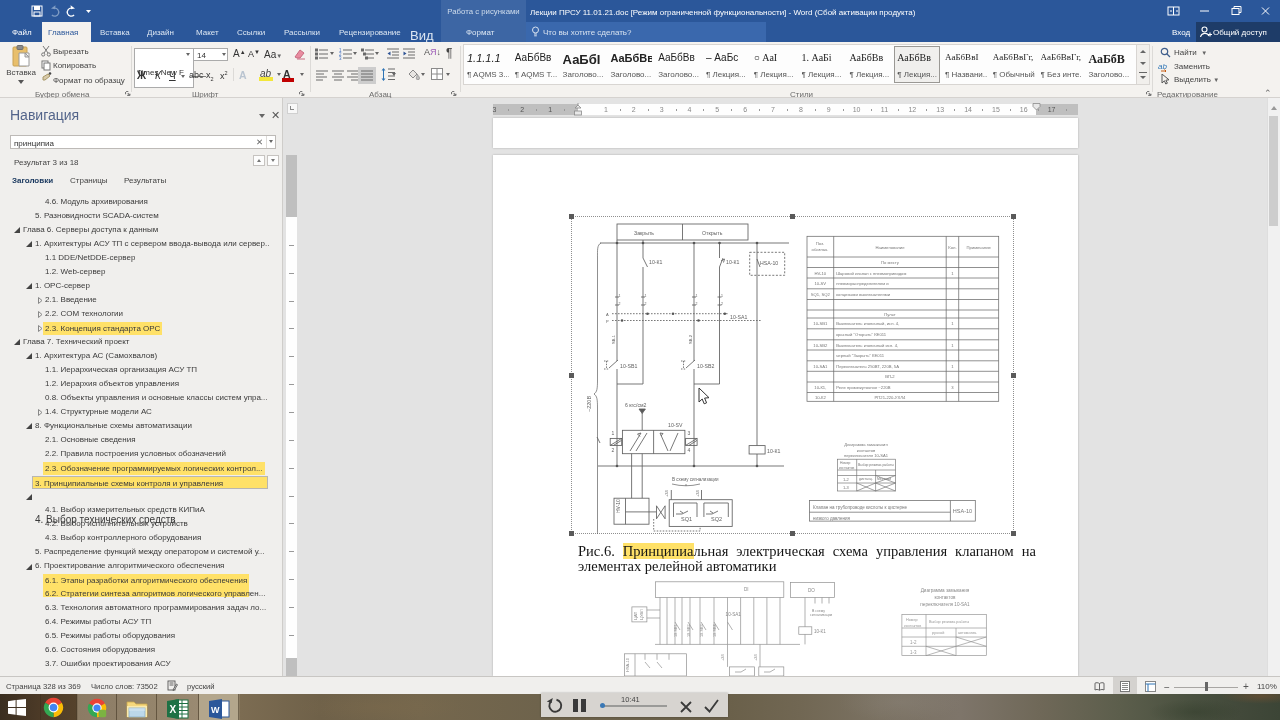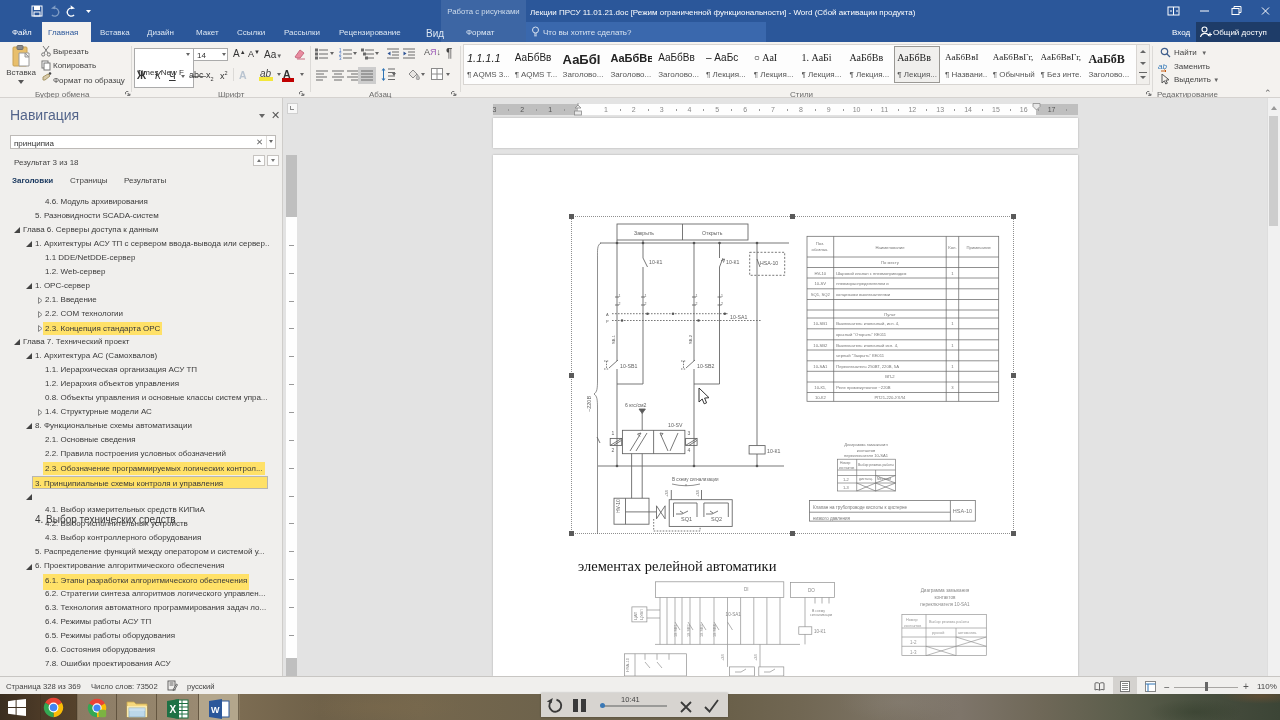--- a/index.html
+++ b/index.html
@@ -45,21 +45,21 @@
     <div class="ab" style="left:526px;top:22px;width:240px;height:20px;background:#3a68ad"></div>
     <div class="ab" style="left:42px;top:22px;width:49px;height:20px;background:#f4f2ef"></div>
     <div class="ab nw" style="left:12px;top:28px;font-size:8px;color:#fff">Файл</div>
     <div class="ab nw" style="left:48px;top:28px;font-size:8px;color:#2b579a">Главная</div>
     <div class="ab nw" style="left:100px;top:28px;font-size:8px;color:#dce6f2">Вставка</div>
     <div class="ab nw" style="left:147px;top:28px;font-size:8px;color:#dce6f2">Дизайн</div>
     <div class="ab nw" style="left:196px;top:28px;font-size:8px;color:#dce6f2">Макет</div>
     <div class="ab nw" style="left:237px;top:28px;font-size:8px;color:#dce6f2">Ссылки</div>
     <div class="ab nw" style="left:284px;top:28px;font-size:8px;color:#dce6f2">Рассылки</div>
     <div class="ab nw" style="left:339px;top:28px;font-size:8px;color:#dce6f2">Рецензирование</div>
-    <div class="ab nw" style="left:426px;top:28px;font-size:10px;color:#dce6f2">Вид</div>
+    <div class="ab nw" style="left:410px;top:28px;font-size:13px;color:#dce6f2">Вид</div>
     <div class="ab nw" style="left:466px;top:28px;font-size:8px;color:#dce6f2">Формат</div>
     <svg class="ab" style="left:531px;top:26px" width="9" height="12" viewBox="0 0 9 12">
       <g stroke="#d8e2ef" fill="none" stroke-width="1">
         <circle cx="4.5" cy="4" r="3"></circle>
         <path d="M3 8 h3 M3.2 9.8 h2.6"></path>
       </g>
     </svg>
     <div class="ab nw" style="left:543px;top:28px;font-size:8px;color:#d8e2ef">Что вы хотите сделать?</div>
     <div class="ab nw" style="left:1172px;top:28px;font-size:8px;color:#fff">Вход</div>
     <div class="ab" style="left:1196px;top:22px;width:84px;height:20px;background:#1e3c68"></div>
@@ -118,21 +118,21 @@
     <div class="ab nw" style="left:220px;top:69.5px;font-size:9px;font-weight:normal;color:#333">x<sup style="font-size:5.5px">2</sup></div>
     <div class="ab" style="left:181px;top:75px;width:0;height:0;border-left:2.5px solid transparent;border-right:2.5px solid transparent;border-top:3px solid #666"></div>
     <div class="ab" style="left:233px;top:68px;width:1px;height:13px;background:#dcdad7"></div>
     <div class="ab nw" style="left:239px;top:69px;font-size:10.5px;color:#b9c4d0;font-weight:bold">А</div>
     <div class="ab nw" style="left:260px;top:68px;font-size:10px;color:#444;font-style:italic">ab</div>
     <div class="ab" style="left:259px;top:77px;width:14px;height:4px;background:#f3e73a"></div>
     <div class="ab nw" style="left:283px;top:68px;font-size:10.5px;color:#333;font-weight:bold">А</div>
     <div class="ab" style="left:282px;top:78px;width:12px;height:3.5px;background:#c00000"></div>
     <div class="ab" style="left:277px;top:73px;width:0;height:0;border-left:2.5px solid transparent;border-right:2.5px solid transparent;border-top:3px solid #666"></div>
     <div class="ab" style="left:300px;top:73px;width:0;height:0;border-left:2.5px solid transparent;border-right:2.5px solid transparent;border-top:3px solid #666"></div>
-    <div class="ab nw" style="left:218px;top:90px;font-size:8px;color:#6a6a6a">Шрифт</div>
+    <div class="ab nw" style="left:192px;top:90px;font-size:8px;color:#6a6a6a">Шрифт</div>
     <svg class="ab" style="left:315px;top:48px" width="14" height="12" viewBox="0 0 14 12">
       <g stroke="#6a6a6a" stroke-width="1">
         <line x1="4" y1="2" x2="13" y2="2"></line>
         <rect x="0.5" y="1" width="2" height="2" fill="#6a6a6a"></rect>
         <line x1="4" y1="6" x2="13" y2="6"></line>
         <rect x="0.5" y="5" width="2" height="2" fill="#6a6a6a"></rect>
         <line x1="4" y1="10" x2="13" y2="10"></line>
         <rect x="0.5" y="9" width="2" height="2" fill="#6a6a6a"></rect>
       </g>
     </svg>
@@ -381,27 +381,27 @@
       <path d="M7 1 V7 H1 Z" fill="#444"></path>
     </svg>
     <div class="ab nw" style="left:45px;top:505.15999999999997px;max-width:225px;overflow:hidden;font-size:8px;color:#3a3a3a">4.1. Выбор измерительных средств КИПиА</div>
     <div class="ab nw" style="left:45px;top:519.19px;max-width:225px;overflow:hidden;font-size:8px;color:#3a3a3a">4.2. Выбор исполнительных устройств</div>
     <div class="ab nw" style="left:45px;top:533.22px;max-width:225px;overflow:hidden;font-size:8px;color:#3a3a3a">4.3. Выбор контроллерного оборудования</div>
     <div class="ab nw" style="left:35px;top:547.25px;max-width:235px;overflow:hidden;font-size:8px;color:#3a3a3a">5. Распределение функций между оператором и системой у...</div>
     <div class="ab nw" style="left:35px;top:561.28px;max-width:235px;overflow:hidden;font-size:8px;color:#3a3a3a">6. Проектирование алгоритмического обеспечения</div>
     <svg class="ab" style="left:25px;top:562.78px" width="8" height="8" viewBox="0 0 8 8">
       <path d="M7 1 V7 H1 Z" fill="#444"></path>
     </svg>
-    <div class="ab nw" style="left:43px;top:574.31px;height:16px;background:#ffe168;max-width:223px;overflow:hidden;font-size:8px;color:#3a3a3a;line-height:13px;padding:0 2px">6.1. Этапы разработки алгоритмического обеспечения</div>
+    <div class="ab nw" style="left:43px;top:574.31px;height:23px;background:#ffe168;max-width:223px;overflow:hidden;font-size:8px;color:#3a3a3a;line-height:13px;padding:0 2px">6.1. Этапы разработки алгоритмического обеспечения</div>
     <div class="ab nw" style="left:45px;top:589.3399999999999px;max-width:225px;overflow:hidden;font-size:8px;color:#3a3a3a">6.2. Стратегии синтеза алгоритмов логического управлен...</div>
     <div class="ab nw" style="left:45px;top:603.37px;max-width:225px;overflow:hidden;font-size:8px;color:#3a3a3a">6.3. Технология автоматного программирования задач ло...</div>
     <div class="ab nw" style="left:45px;top:617.4px;max-width:225px;overflow:hidden;font-size:8px;color:#3a3a3a">6.4. Режимы работы АСУ ТП</div>
     <div class="ab nw" style="left:45px;top:631.4300000000001px;max-width:225px;overflow:hidden;font-size:8px;color:#3a3a3a">6.5. Режимы работы оборудования</div>
     <div class="ab nw" style="left:45px;top:645.46px;max-width:225px;overflow:hidden;font-size:8px;color:#3a3a3a">6.6. Состояния оборудования</div>
-    <div class="ab nw" style="left:45px;top:659.49px;max-width:225px;overflow:hidden;font-size:8px;color:#3a3a3a">7.8. Ошибки проектирования АСУ</div>
+    <div class="ab nw" style="left:45px;top:659.49px;max-width:225px;overflow:hidden;font-size:8px;color:#3a3a3a">3.7. Ошибки проектирования АСУ</div>
     <div class="ab" style="left:284px;top:98px;width:983px;height:578px;background:#e3e3e3;overflow:hidden"></div>
     <div class="ab" style="left:493px;top:118px;width:585px;height:30px;background:#fff;box-shadow:0 0 2px rgba(0,0,0,.25)"></div>
     <div class="ab" style="left:493px;top:155px;width:585px;height:521px;background:#fff;box-shadow:0 0 2px rgba(0,0,0,.25)"></div>
     <div class="ab" style="left:287px;top:103px;width:11px;height:11px;background:#f8f8f8;border:1px solid #d0d0d0"></div>
     <div class="ab" style="left:290px;top:106px;width:4px;height:4px;border-left:1.5px solid #888;border-bottom:1.5px solid #888"></div>
     <div class="ab" style="left:493px;top:104px;width:585px;height:11px;background:#bfbfbf"></div>
     <div class="ab" style="left:578px;top:104px;width:458px;height:11px;background:#fefefe"></div>
     <div class="ab" style="left:1036px;top:104px;width:42px;height:11px;background:#bfbfbf"></div>
     <div class="ab nw" style="left:490.42px;top:106px;font-size:7px;color:#555;width:8px;text-align:center">3</div>
     <div class="ab" style="left:508.35px;top:108.5px;width:1px;height:2.5px;background:#999"></div>
@@ -683,20 +683,29 @@
         <rect x="809.5" y="500.5" width="165.8" height="20.6"></rect>
         <line x1="950.4" y1="500.5" x2="950.4" y2="521.1"></line>
         <line x1="809.5" y1="512.2" x2="950.4" y2="512.2"></line>
       </g>
       <g fill="#777" font-family="Liberation Sans" font-size="4.5">
         <text x="813" y="508.5">Клапан  на  трубопроводе  кислоты  к  цистерне</text>
         <text x="813" y="519.5">низкого  давления</text>
         <text x="962.5" y="513" text-anchor="middle" font-size="5.5">HSA-10</text>
       </g>
     </svg>
+    <div class="ab" style="left:578px;top:543px;width:458px;height:15px;font-family:'Liberation Serif';font-size:14.5px;color:#141414;display:flex;justify-content:space-between">
+      <span>Рис.6.</span>
+      <span><span style="background:#ffe168">Принципиа</span>льная</span>
+      <span>электрическая</span>
+      <span>схема</span>
+      <span>управления</span>
+      <span>клапаном</span>
+      <span>на</span>
+    </div>
     <div class="ab nw" style="left:578px;top:558px;font-family:'Liberation Serif';font-size:14.5px;color:#141414">элементах релейной автоматики</div>
     <svg class="ab" style="left:600px;top:578px" width="480" height="98" viewBox="600 578 480 98" fill="none">
       <g stroke="#909090" stroke-width="0.7" fill="none">
         <rect x="655.5" y="581.8" width="128.3" height="15.7"></rect>
         <rect x="790.5" y="582.5" width="43.9" height="15"></rect>
         <line x1="660" y1="597.5" x2="660" y2="644.4"></line>
         <line x1="667" y1="597.5" x2="667" y2="644.4"></line>
         <line x1="675" y1="597.5" x2="675" y2="644.4"></line>
         <line x1="682" y1="597.5" x2="682" y2="644.4"></line>
         <line x1="690" y1="597.5" x2="690" y2="644.4"></line>

